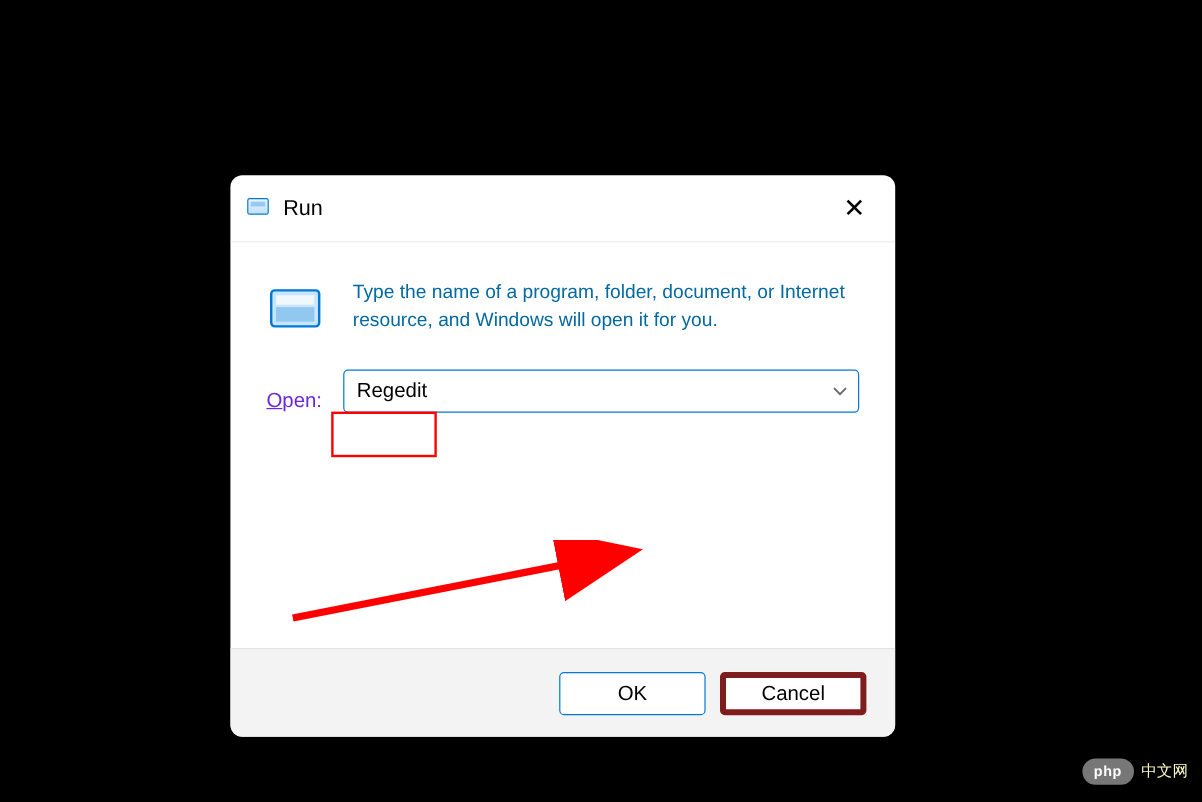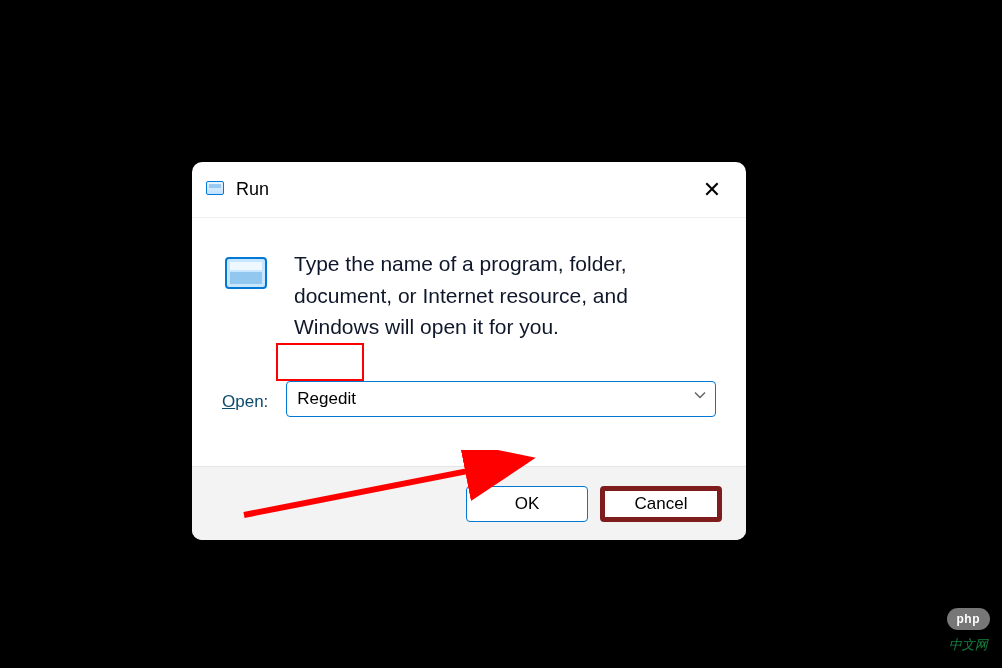--- a/index.html
+++ b/index.html
@@ -13,23 +13,23 @@
       height: 668px;
       background: #000000;
       font-family: "Segoe UI", Tahoma, sans-serif;
       position: relative;
       overflow: hidden;
     }
     
     .dialog {
       position: absolute;
       left: 192px;
-      top: 162px;
+      top: 146px;
       width: 554px;
-      height: 378px;
+      height: 468px;
       background: #ffffff;
       border-radius: 10px;
       box-shadow: 0 4px 20px rgba(0,0,0,0.3);
       overflow: hidden;
     }
     
     .titlebar {
       display: flex;
       align-items: center;
       justify-content: space-between;
@@ -106,35 +106,35 @@
       flex-shrink: 0;
       margin-top: 4px;
     }
     
     .big-icon svg {
       width: 100%;
       height: 100%;
     }
     
     .description-text {
-      font-size: 21px;
-      color: #0f172a;
+      font-size: 16px;
+      color: #0369a1;
       line-height: 1.5;
     }
     
     .input-row {
       display: flex;
       align-items: center;
       gap: 18px;
       margin-bottom: 20px;
     }
     
     .open-label {
       font-size: 17px;
-      color: #0c4a6e;
+      color: #6d28d9;
       margin-top: 16px;
     }
     
     .open-label-underline {
       text-decoration: underline;
     }
     
     .combo-container {
       flex: 1;
       position: relative;
@@ -143,21 +143,20 @@
     .combo-input {
       width: 100%;
       height: 36px;
       border: 1px solid #0078d4;
       border-radius: 4px;
       padding: 0 36px 0 10px;
       font-size: 17px;
       font-family: inherit;
       outline: none;
       background: #ffffff;
-      margin-top: 10px;
     }
     
     .combo-chevron {
       position: absolute;
       right: 10px;
       top: 50%;
       transform: translateY(-50%);
       color: #666666;
       pointer-events: none;
     }
@@ -216,37 +215,35 @@
     
     .watermark {
       position: absolute;
       right: 12px;
       bottom: 14px;
       display: flex;
       align-items: center;
       gap: 6px;
       color: #ffffff;
       font-size: 13px;
-      flex-direction: column;
     }
     
     .watermark-logo {
       background: #777777;
       border-radius: 14px;
       padding: 4px 10px;
       font-size: 12px;
       font-weight: bold;
       color: #ffffff;
       letter-spacing: 0.5px;
     }
     
     .watermark-text {
-      color: #15803d;
+      color: #fef9c3;
       font-size: 13px;
-      font-style: italic;
     }
   </style>
 </head>
 <body>
 
 <div class="dialog">
   <div class="titlebar">
     <div class="titlebar-left">
       <div class="run-icon">
         <div class="run-icon-inner"></div>

